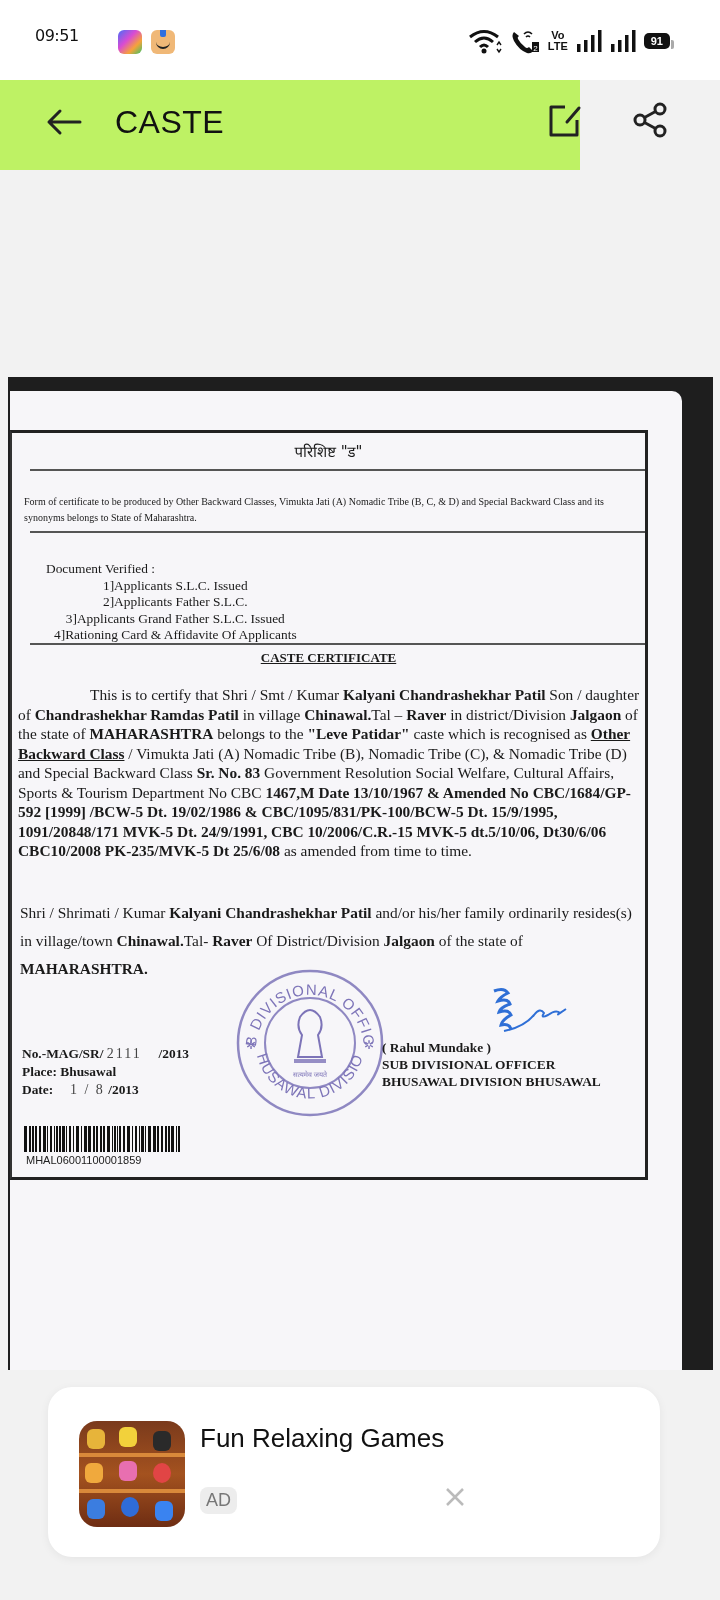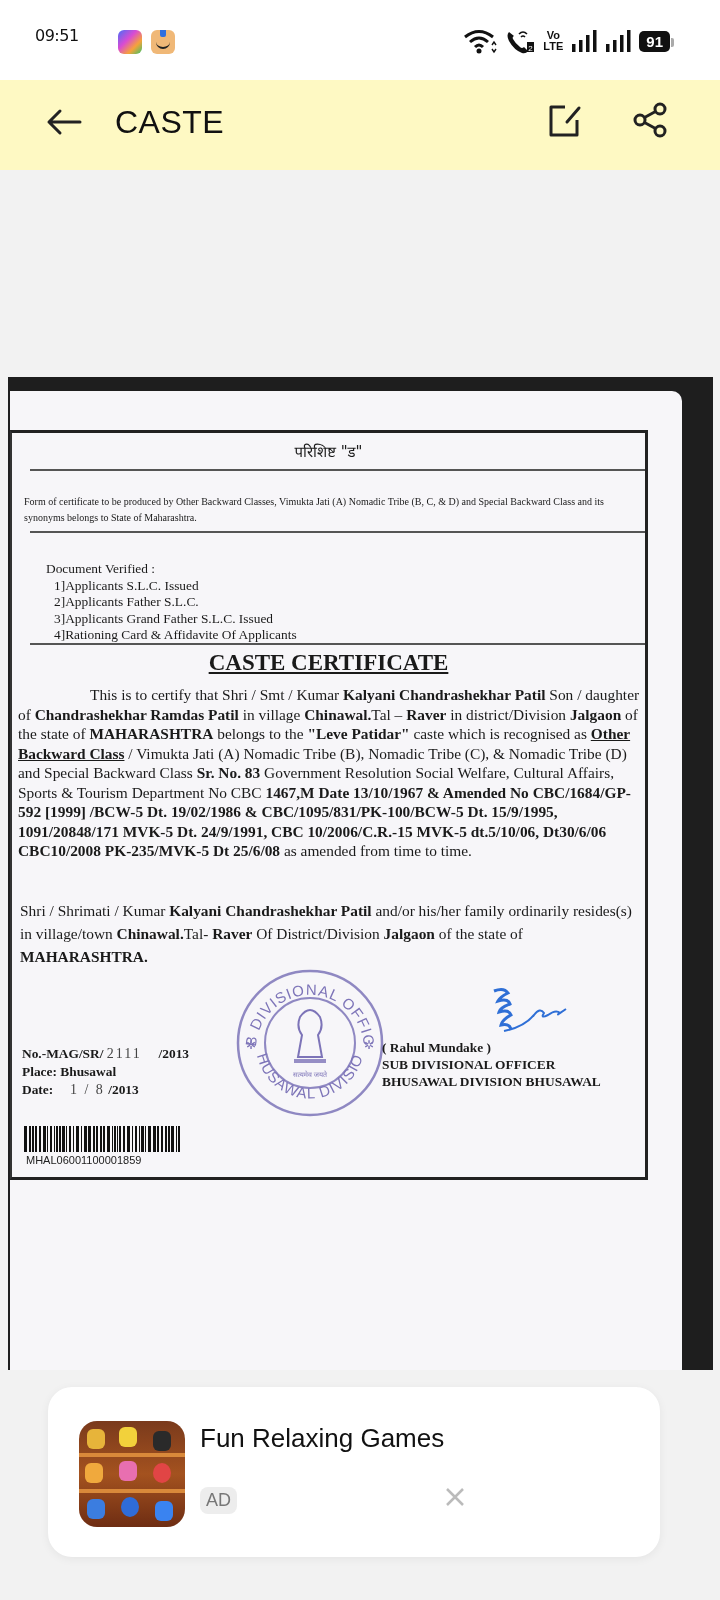--- a/index.html
+++ b/index.html
@@ -7,42 +7,42 @@
   .status-bar { position: absolute; top: 0; left: 0; width: 720px; height: 80px; background: #fff; }
   .time { position: absolute; left: 35px; top: 26px; font-size: 16px; color: #111; font-family: "DejaVu Sans", sans-serif; letter-spacing: -0.5px; }
   .app-icon { position: absolute; top: 30px; width: 24px; height: 24px; border-radius: 6px; }
   .app-icon.one { left: 118px; background: linear-gradient(135deg, #4a6cf7, #d94bd4 40%, #f7a23a 70%, #37c46a); }
   .app-icon.two { left: 151px; background: #f0b877; }
   .app-icon.two::after { content: ""; position: absolute; left: 5px; top: 11px; width: 14px; height: 6px; border-bottom: 2px solid #222; border-radius: 0 0 8px 8px; }
   .app-icon.two::before { content: ""; position: absolute; left: 9px; top: 0; width: 6px; height: 7px; background: #2f6fe0; border-radius: 0 0 2px 2px; }
   .sys-icons { position: absolute; right: 50px; top: 28px; display: flex; align-items: center; gap: 8px; color: #111; }
   .sys-icons svg { display: block; }
   .volte { font-size: 11px; line-height: 11px; font-weight: bold; text-align: center; }
-  .battery { background: #111; color: #fff; border-radius: 5px; font-weight: bold; font-size: 15px; padding: 2px 7px; position: relative; }
+  .battery { background: #111; color: #fff; border-radius: 5px; font-weight: bold; font-size: 11px; padding: 2px 7px; position: relative; }
   .battery::after { content: ""; position: absolute; right: -4px; top: 7px; width: 3px; height: 9px; background: #aaa; border-radius: 0 2px 2px 0; }
 
-  .app-bar { position: absolute; top: 80px; left: 0; width: 720px; height: 90px; background: #fef9c3; }
+  .app-bar { position: absolute; top: 80px; left: 0; width: 580px; height: 90px; background: #bef264; }
   .back-btn { position: absolute; left: 40px; top: 20px; width: 48px; height: 44px; display: flex; align-items: center; justify-content: center; cursor: pointer; }
   .title { position: absolute; left: 115px; top: 24px; font-size: 32px; color: #111; letter-spacing: 0.5px; }
   .edit-btn { position: absolute; left: 545px; top: 20px; width: 44px; height: 44px; cursor: pointer; }
   .share-btn { position: absolute; left: 630px; top: 20px; width: 44px; height: 44px; cursor: pointer; }
 
   .viewer { position: absolute; top: 170px; left: 0; width: 720px; height: 1200px; background: #f2f2f2; }
   .scan { position: absolute; left: 8px; top: 207px; width: 705px; height: 993px; background: #1e1e1e; }
   .paper { position: absolute; left: 2px; top: 14px; width: 672px; height: 979px; background: #f7f6f9; border-top-right-radius: 10px; }
   .frame { position: absolute; left: 0; top: 39px; width: 638px; height: 750px; border-top: 3px solid #222; border-right: 3px solid #222; border-bottom: 3px solid #222; border-left: 2px solid #333; }
   .doc { font-family: "Liberation Serif", serif; color: #1a1a1a; }
   .appendix { position: absolute; left: 0; right: 0; top: 8px; text-align: center; font-size: 15px; font-family: "DejaVu Sans", sans-serif; }
   .hr { position: absolute; left: 18px; right: 0; height: 1.5px; background: #555; }
   .form-note { position: absolute; left: 12px; top: 61px; width: 620px; font-size: 10px; line-height: 16px; }
   .verified { position: absolute; left: 12px; top: 128px; font-size: 13.4px; line-height: 16.5px; margin-left: 22px; }
-  .verified .li { padding-left: 8px; }
-  .cert-title { position: absolute; left: 0; right: 0; top: 217px; text-align: center; font-size: 23px; font-weight: bold; text-decoration: underline; }
+  .verified .li { padding-left: 8px; text-align: center; }
+  .cert-title { position: absolute; left: 0; right: 0; top: 217px; text-align: center; font-size: 13px; font-weight: bold; text-decoration: underline; }
   .para1 { position: absolute; left: 6px; top: 252px; width: 628px; font-size: 15.4px; line-height: 19.5px; text-indent: 72px; }
-  .para2 { position: absolute; left: 8px; top: 466px; width: 626px; font-size: 15.4px; line-height: 23px; }
+  .para2 { position: absolute; left: 8px; top: 466px; width: 626px; font-size: 15.4px; line-height: 28px; }
   .u { text-decoration: underline; font-weight: bold; }
   .refs { position: absolute; left: 10px; top: 612px; font-size: 13.4px; font-weight: bold; line-height: 18px; }
   .hand { font-family: Liberation Serif, serif; font-weight: normal; font-size: 14px; color: #444; letter-spacing: 2px; }
   .stamp { position: absolute; left: 222px; top: 534px; width: 152px; height: 152px; }
   .signature { position: absolute; left: 470px; top: 550px; width: 90px; height: 60px; }
   .sig-block { position: absolute; left: 370px; top: 606px; width: 250px; text-align: left; font-size: 13.4px; font-weight: bold; line-height: 17px; }
   .barcode { position: absolute; left: 12px; top: 693px; width: 160px; height: 26px; display: flex; gap: 0; }
   .barcode span { display: block; height: 100%; background: #111; }
   .barcode-text { position: absolute; left: 14px; top: 721px; font-family: "Liberation Sans", sans-serif; font-size: 11px; color: #222; }
 

